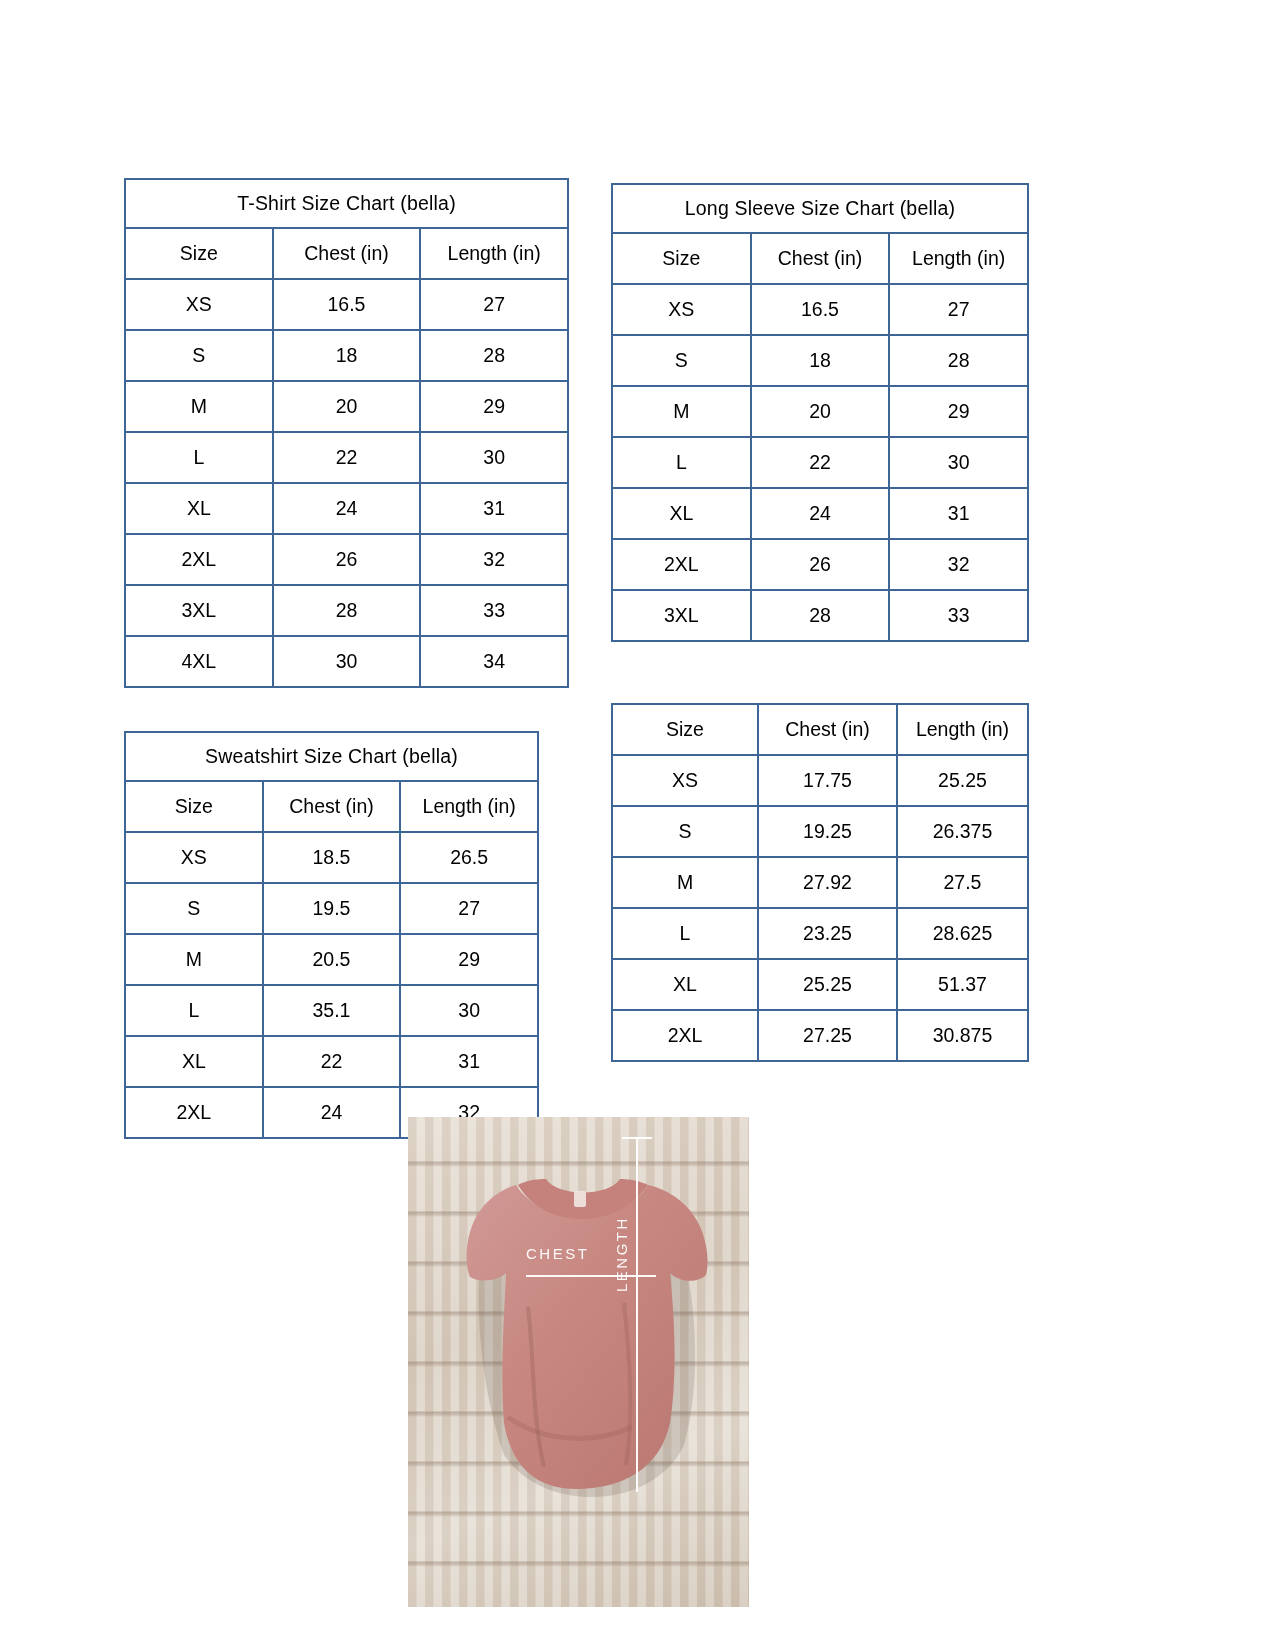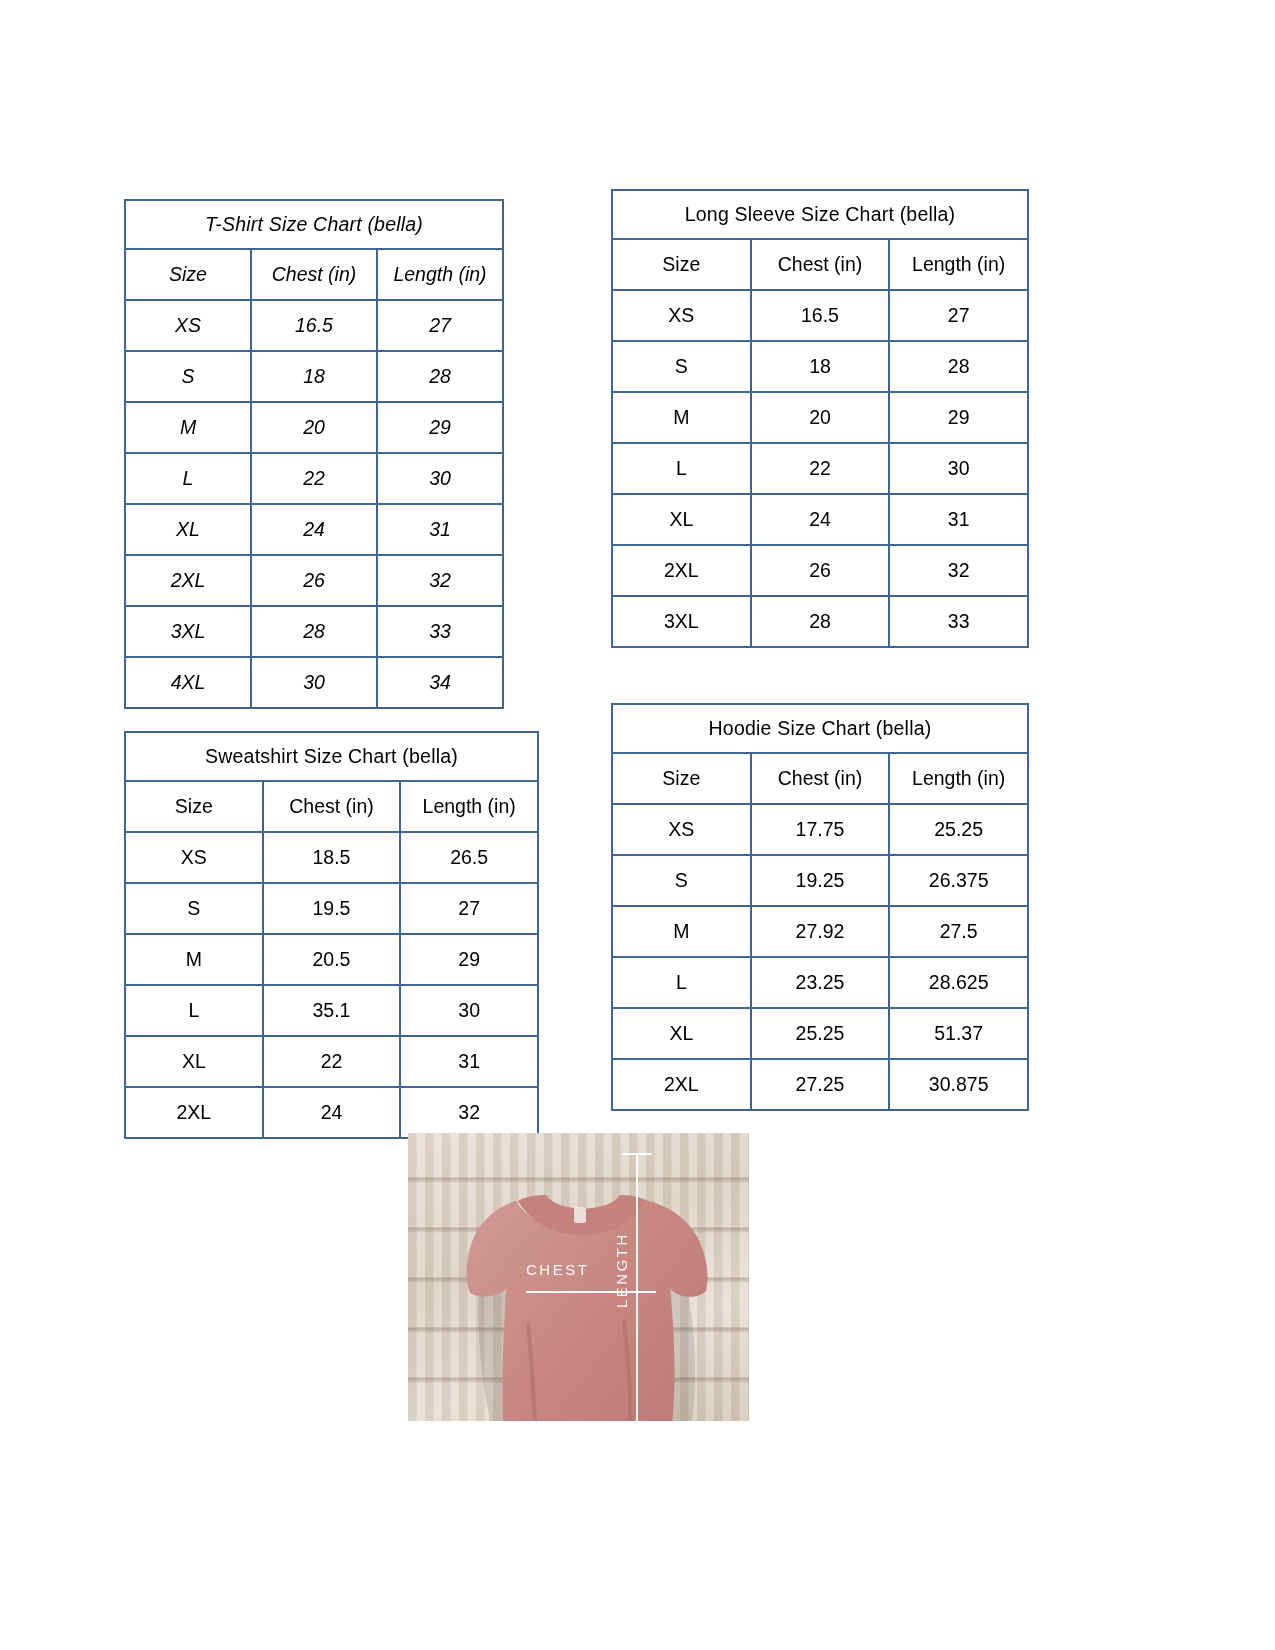--- a/index.html
+++ b/index.html
@@ -48,40 +48,39 @@
   }
   .head-cell {
     height: 49px;
     font-size: 19.5px;
   }
   .body-cell {
     height: 49px;
   }
 
   
-  #tshirt-chart   { left: 124px; top: 199px;  width: 380px; font-style: italic; }
-  #longsleeve-chart { left: 611px; top: 189px; width: 418px; }
+  #tshirt-chart   { left: 124px; top: 178px;  width: 445px; }
+  #longsleeve-chart { left: 611px; top: 183px; width: 418px; }
   #sweatshirt-chart { left: 124px; top: 703px; width: 415px; margin-top: 28px; }
   #hoodie-chart   { left: 611px; top: 703px;  width: 418px; }
 
   #tshirt-chart .col-size,  #sweatshirt-chart .col-size { width: 136px; }
   #tshirt-chart .col-chest, #sweatshirt-chart .col-chest { width: 139px; }
   #longsleeve-chart .col-size,  #hoodie-chart .col-size { width: 144px; }
   #longsleeve-chart .col-chest, #hoodie-chart .col-chest { width: 137px; }
 
   
   #shirt-photo {
     position: absolute;
     left: 408px;
     top: 1117px;
     width: 341px;
-    height: 288px;
+    height: 490px;
     overflow: hidden;
     background: #701a75;
-    margin-top: 16px;
   }
   .wood {
     position: absolute;
     inset: 0;
     background:
       repeating-linear-gradient(180deg,
         rgba(255,255,255,0.0) 0px,
         rgba(255,255,255,0.0) 44px,
         rgba(140,118,100,0.45) 45px,
         rgba(140,118,100,0.25) 48px,
@@ -279,23 +278,20 @@
           <td class="body-cell">32</td>
         </tr>
       </tbody>
     </table>
   </div>
 
   <div class="chart-block" id="hoodie-chart">
     <table>
       <tbody>
         <tr>
-          <td class="title-cell" colspan="3">Hoodie Size Chart (bella)</td>
-        </tr>
-        <tr>
           <td class="head-cell col-size">Size</td>
           <td class="head-cell col-chest">Chest (in)</td>
           <td class="head-cell col-length">Length (in)</td>
         </tr>
         <tr>
           <td class="body-cell">XS</td>
           <td class="body-cell">17.75</td>
           <td class="body-cell">25.25</td>
         </tr>
         <tr>

